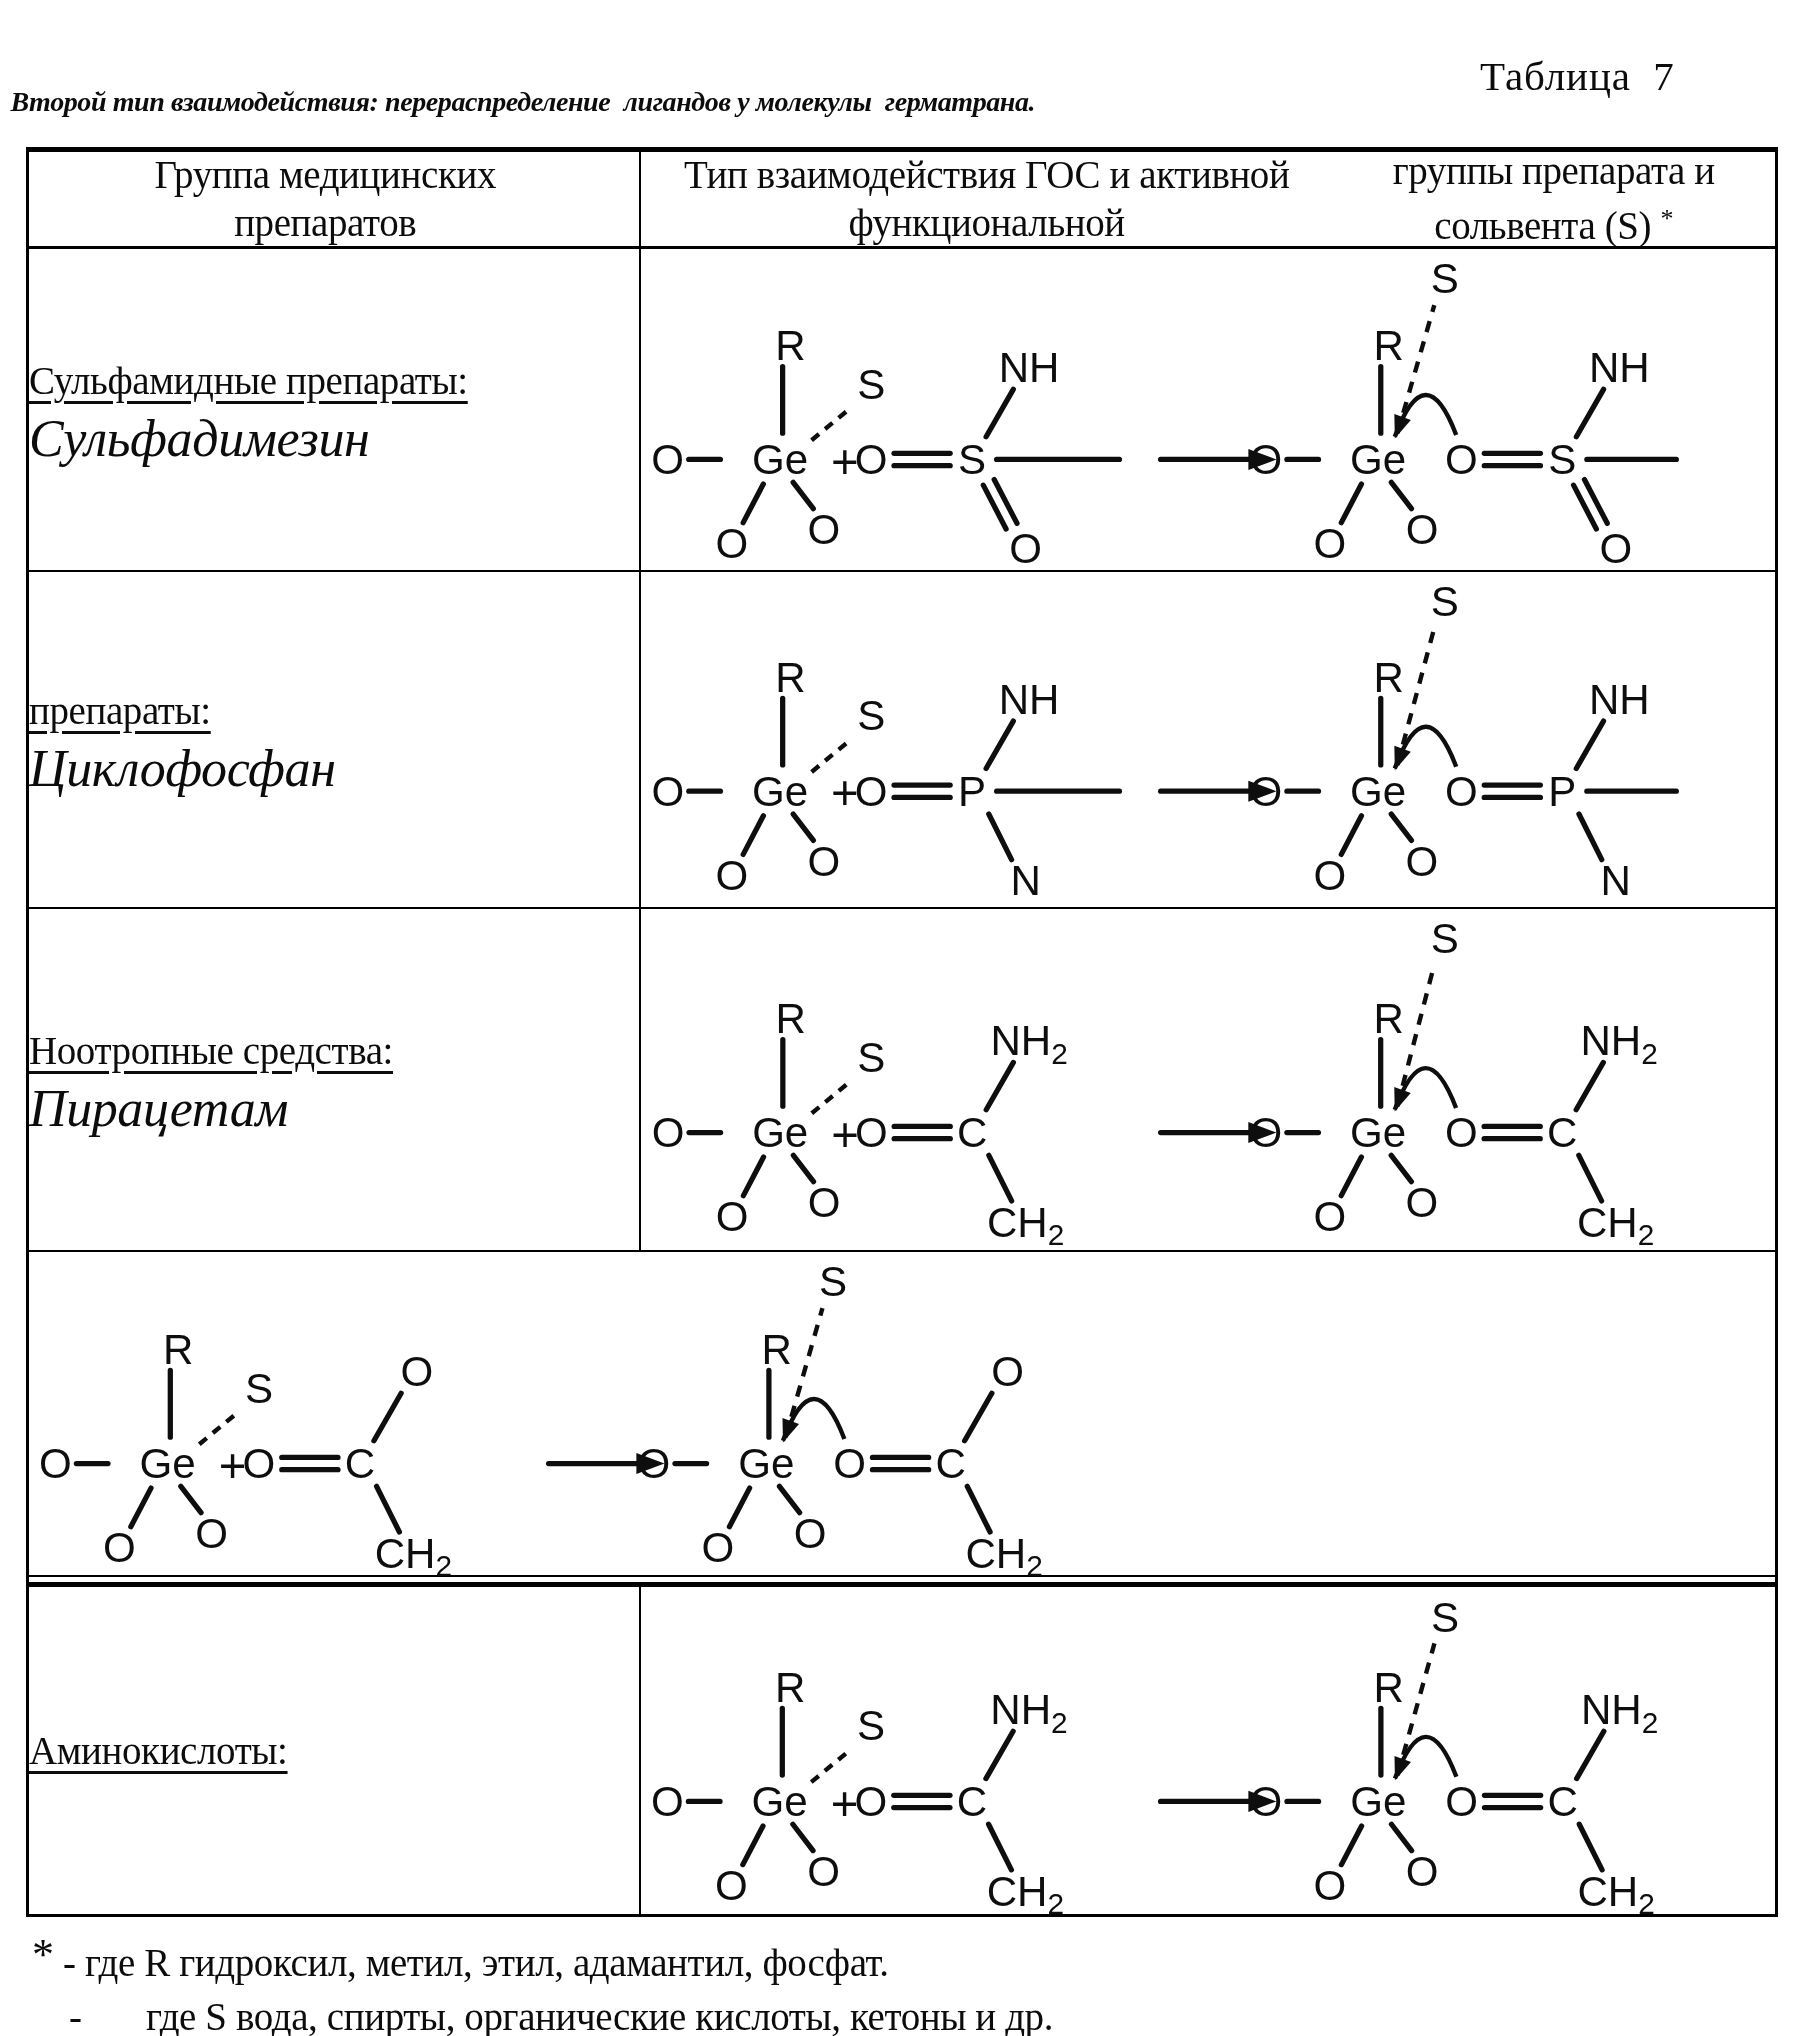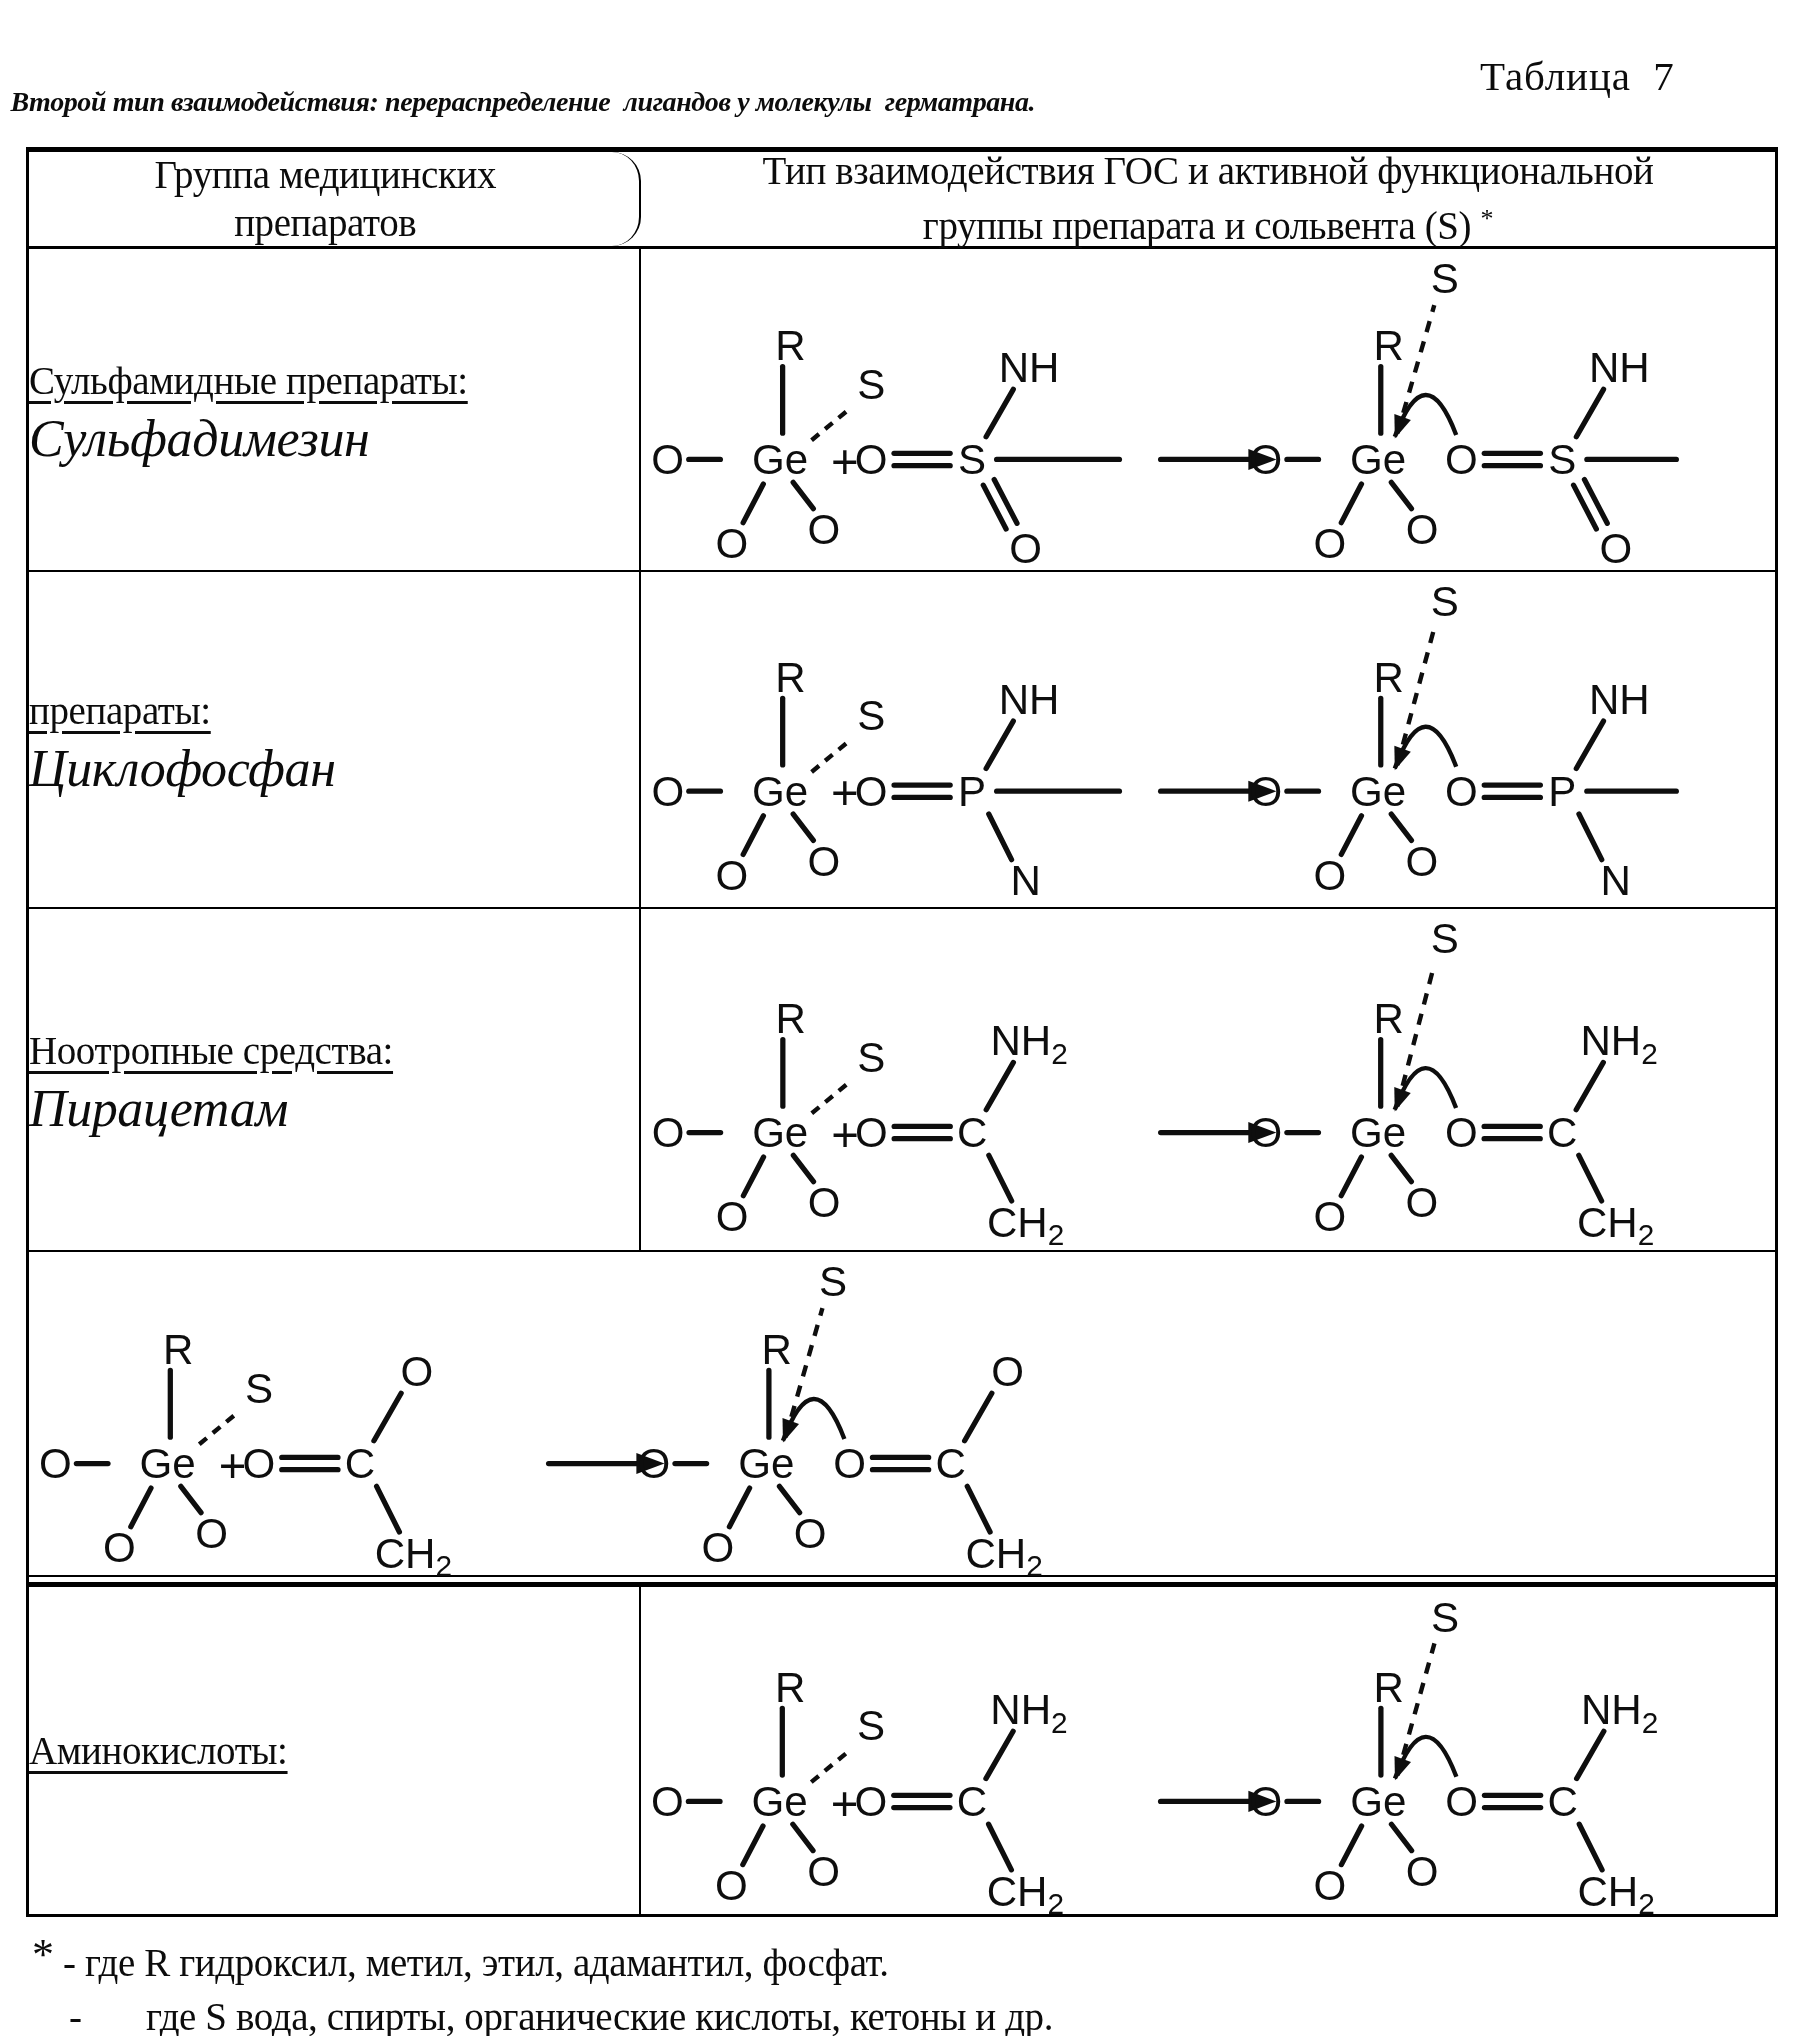--- a/index.html
+++ b/index.html
@@ -6,23 +6,23 @@
   body{width:1805px;height:2037px;position:relative;font-family:"Liberation Serif",serif;color:#0c0c0c;}
   .title{position:absolute;left:1480px;top:12.3px;font-size:41px;white-space:pre;letter-spacing:0.9px;margin-top:40px;}
   .subtitle{position:absolute;left:10.5px;top:86px;font-size:28px;font-style:italic;font-weight:700;white-space:pre;letter-spacing:-0.4px;}
   .tbl{position:absolute;left:26px;top:147px;width:1752px;border:3.5px solid #000;border-top-width:5.3px;box-sizing:border-box;background:#fff;}
   .row{display:flex;border-bottom:2.6px solid #000;}
   .row.hdr{height:94px;border-bottom:3.5px solid #000;}
   .row.r1{height:321px;} .row.r2{height:335px;} .row.r3{height:341px;} .row.r4{height:323px;}
   .row.r5{height:327px;border-bottom:none;}
   .splitgap{height:5.3px;border-bottom:5.3px solid #000;}
   .c1{width:612px;min-width:612px;border-right:2.6px solid #000;box-sizing:border-box;display:flex;flex-direction:column;justify-content:center;padding-right:17.6px;}
-  .hdr .c1{align-items:center;text-align:center;padding-left:0;border-radius:29px;}
+  .hdr .c1{align-items:center;text-align:center;padding-left:0;}
   .c2{flex:1;position:relative;overflow:visible;}
-  .hdr .c2{display:flex;flex-direction:column;justify-content:center;align-items:center;text-align:center;}
+  .hdr .c2{display:flex;justify-content:center;align-items:center;text-align:center;}
   .hline{font-size:39px;line-height:48px;letter-spacing:-0.4px;}
   .gline{font-size:39px;line-height:58px;letter-spacing:-0.4px;text-decoration:underline;text-decoration-thickness:2.6px;text-underline-offset:7px;}
   .dline{font-size:52px;line-height:58px;font-style:italic;letter-spacing:-0.4px;}
   sup.star{font-size:26px;vertical-align:12.3px;}
   svg.rxn{display:block;overflow:visible;}
   svg.rxn text{font-family:"Liberation Sans",sans-serif;fill:#0e0e0e;}
   .foot{position:absolute;left:32px;top:1929px;font-size:39px;letter-spacing:-0.4px;}
   .foot .f1star{font-size:44px;vertical-align:7px;}
   .footline2{margin-top:8.8px;padding-left:37px;}
   .footline2 .dash{display:inline-block;width:77px;}

